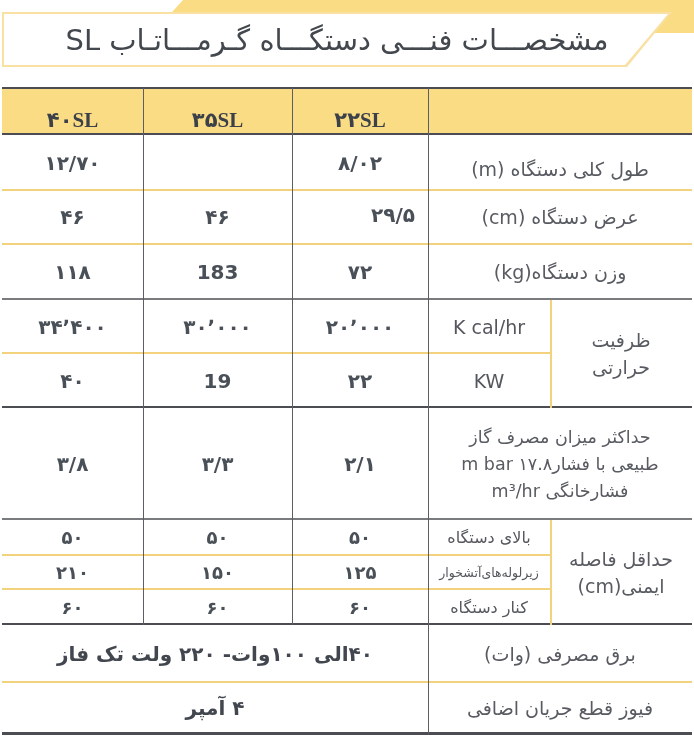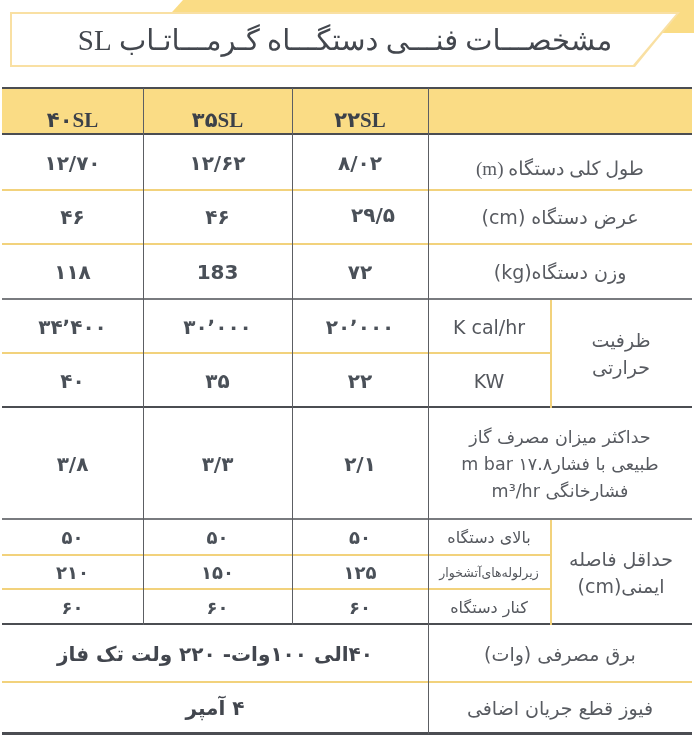--- a/index.html
+++ b/index.html
@@ -1,22 +1,22 @@
 <!DOCTYPE html>
 <html lang="fa"><head>
 <meta charset="utf-8">
 <style>
   html,body{margin:0;padding:0;background:#ffffff;}
   #page{position:relative;width:694px;height:736px;overflow:hidden;background:#fff;
         font-family:"DejaVu Sans",sans-serif;direction:rtl;}
   
   .band{position:absolute;left:153px;top:0;width:541px;height:33px;background:#FADC85;
         clip-path:polygon(30px 0,100% 0,100% 100%,0 100%);}
-  .tbox-outer{position:absolute;left:10px;top:12px;width:670px;height:55px;background:#F9E0A3;
-        clip-path:polygon(0 0,670px 0,625px 100%,0 100%);font-family:Liberation Serif, serif;}
+  .tbox-outer{position:absolute;left:2px;top:12px;width:670px;height:55px;background:#F9E0A3;
+        clip-path:polygon(0 0,670px 0,625px 100%,0 100%);}
   .tbox-inner{position:absolute;left:2px;top:2px;width:666px;height:51px;background:#ffffff;
         clip-path:polygon(0 0,664px 0,621px 100%,0 100%);display:flex;align-items:center;justify-content:center;}
   .title-text{font-size:29px;color:#43474E;letter-spacing:0;white-space:nowrap;}
   
   .hl{position:absolute;background:#4B4D52;}
   .vl{position:absolute;width:1px;background:#5C5E63;}
   .yl{background:#F2D27C;}
   .gl{background:#797B7F;}
   .hdrbg{position:absolute;left:2px;top:88px;width:690px;height:46px;background:#FADC85;}
   .cell{position:absolute;display:flex;align-items:center;justify-content:center;
@@ -45,46 +45,45 @@
       <span class="title-text">مشخصـــات فنـــی دستگـــاه گـرمـــاتـاب SL</span>
     </div>
   </div>
 
   <div class="hdrbg"></div>
 
   <div class="cell hdr" style="left:292px;top:89px;width:136px;height:44px;">۲۲SL</div>
   <div class="cell hdr" style="left:143px;top:89px;width:149px;height:44px;">۳۵SL</div>
   <div class="cell hdr" style="left:2px;top:89px;width:141px;height:44px;">۴۰SL</div>
 
-  <div class="cell lbl" style="left:428px;top:135px;width:264px;height:67px;font-family:Liberation Serif, serif;">طول کلی دستگاه (m)</div>
+  <div class="cell lbl" style="left:428px;top:135px;width:264px;height:67px;">طول کلی دستگاه (m)</div>
   <div class="cell num" style="left:292px;top:135px;width:136px;height:55px;">۸/۰۲</div>
-  <div class="cell num" style="left:143px;top:135px;width:149px;height:55px;">۱۲/۶۲</div>
   <div class="cell num" style="left:2px;top:135px;width:141px;height:55px;">۱۲/۷۰</div>
 
   <div class="cell lbl" style="left:428px;top:190px;width:264px;height:54px;">عرض دستگاه  (cm)</div>
-  <div class="cell num" style="left:276px;top:190px;width:136px;height:50px;padding-left:29px;">۲۹/۵</div>
+  <div class="cell num" style="left:296px;top:190px;width:136px;height:50px;padding-left:29px;">۲۹/۵</div>
   <div class="cell num" style="left:143px;top:190px;width:149px;height:54px;">۴۶</div>
   <div class="cell num" style="left:2px;top:190px;width:141px;height:54px;">۴۶</div>
 
   <div class="cell lbl" style="left:428px;top:244px;width:264px;height:56px;">وزن دستگاه(kg)</div>
   <div class="cell num" style="left:292px;top:244px;width:136px;height:56px;">۷۲</div>
   <div class="cell num" style="left:143px;top:244px;width:149px;height:56px;">183</div>
   <div class="cell num" style="left:2px;top:244px;width:141px;height:56px;">۱۱۸</div>
 
   <div class="cell multi" style="left:550px;top:300px;width:142px;height:108px;">
     <span class="lbl">ظرفیت</span>
     <span class="lbl">حرارتی</span>
   </div>
   <div class="cell unit" style="left:428px;top:300px;width:122px;height:53px;">K cal/hr</div>
   <div class="cell num" style="left:292px;top:300px;width:136px;height:53px;">۲۰٬۰۰۰</div>
   <div class="cell num" style="left:143px;top:300px;width:149px;height:53px;">۳۰٬۰۰۰</div>
   <div class="cell num" style="left:2px;top:300px;width:141px;height:53px;">۳۴٬۴۰۰</div>
   <div class="cell unit" style="left:428px;top:353px;width:122px;height:55px;">KW</div>
   <div class="cell num" style="left:292px;top:353px;width:136px;height:55px;">۲۲</div>
-  <div class="cell num" style="left:143px;top:353px;width:149px;height:55px;">۳۵</div>
+  <div class="cell num" style="left:143px;top:353px;width:149px;height:55px;">19</div>
   <div class="cell num" style="left:2px;top:353px;width:141px;height:55px;">۴۰</div>
 
   <div class="cell multi" style="left:428px;top:408px;width:264px;height:112px;">
     <span class="gaslbl">حداکثر میزان مصرف گاز</span>
     <span class="gaslbl">طبیعی با فشار۱۷.۸ m bar</span>
     <span class="gaslbl">فشارخانگی m³/hr</span>
   </div>
   <div class="cell num" style="left:292px;top:408px;width:136px;height:112px;">۲/۱</div>
   <div class="cell num" style="left:143px;top:408px;width:149px;height:112px;">۳/۳</div>
   <div class="cell num" style="left:2px;top:408px;width:141px;height:112px;">۳/۸</div>

